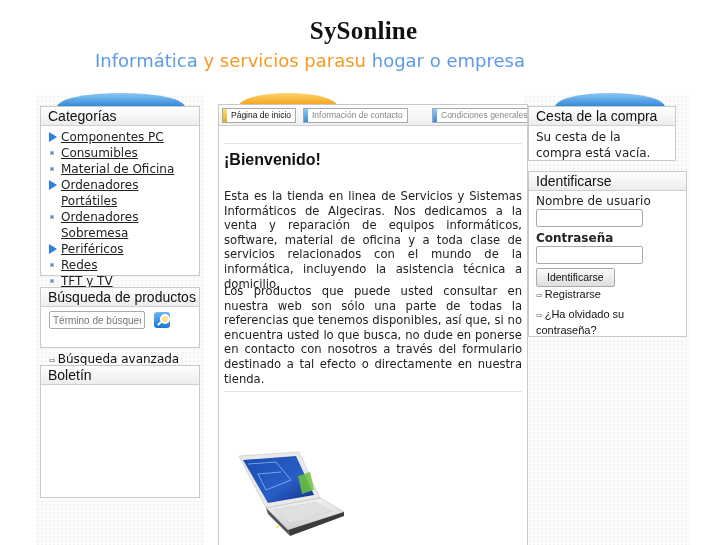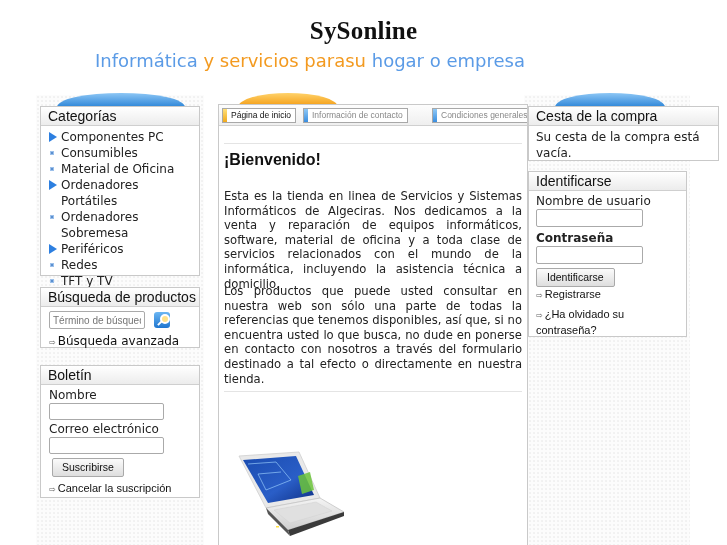--- a/index.html
+++ b/index.html
@@ -16,21 +16,21 @@
 
   .dome { position: absolute; height: 14px; border-radius: 50% 50% 0 0 / 100% 100% 0 0; }
   .dome.blue { background: linear-gradient(#8cc6f5, #2e86d8); }
   .dome.orange { background: linear-gradient(#ffd26a, #f39a10); }
 
   .box { position: absolute; background: #fff; border: 1px solid #c9c9c9; }
   .box-title { height: 19px; line-height: 18px; padding-left: 7px; font-family: "Liberation Sans", sans-serif; font-weight: normal; font-size: 14px; color: #111; background: linear-gradient(#ffffff, #ececec); border-bottom: 1px solid #cfcfcf; }
   .box-body { padding: 2px 8px 4px 8px; }
 
   .cat-list { list-style: none; }
-  .cat-item { position: relative; padding-left: 12px; font-size: 12px; line-height: 16px; color: #222; cursor: pointer; }
+  .cat-item { position: relative; padding-left: 12px; font-size: 12px; line-height: 16px; color: #222; cursor: pointer; text-decoration: underline; }
   .cat-item .bullet-sq { position: absolute; left: 1px; top: 6px; width: 4px; height: 4px; background: #5a8fd0; border: 1px solid #9cc0ea; }
   .cat-item .bullet-tri { position: absolute; left: 0; top: 3px; width: 0; height: 0; border-top: 5px solid transparent; border-bottom: 5px solid transparent; border-left: 8px solid #2d7fe0; }
 
   .field-label { font-size: 12px; line-height: 16px; color: #222; }
   .txt-input { display: block; width: 115px; height: 17px; border: 1px solid #aaa; border-radius: 2px; background: #fff; font-size: 10px; padding: 0 3px; color: #999; font-family: "Liberation Sans", sans-serif; }
   .btn { display: inline-block; height: 19px; line-height: 17px; border: 1px solid #a9a9a9; border-radius: 2px; background: linear-gradient(#fbfbfb, #dedede); font-family: "Liberation Sans", sans-serif; font-size: 10.5px; color: #111; padding: 0 9px; cursor: pointer; }
   .arrow-link { font-family: "Liberation Sans", sans-serif; font-size: 11px; color: #111; line-height: 14px; cursor: pointer; }
   .arrow-glyph { font-size: 8px; color: #666; margin-right: 2px; }
 
   .search-icon { display: inline-block; width: 16px; height: 16px; border-radius: 3px; background: linear-gradient(#6bb6f3, #1f76cf); position: relative; vertical-align: middle; }
@@ -82,36 +82,26 @@
     <li class="cat-item"><span class="bullet-sq"></span><span>Redes</span></li>
     <li class="cat-item"><span class="bullet-sq"></span><span>TFT y TV</span></li>
   </ul>
 </div>
 
 <div class="box" style="left:40px; top:287px; width:160px; height:61px;">
   <div class="box-title">Búsqueda de productos</div>
   <div class="box-body" style="padding-top:4px;">
     <input class="txt-input" type="text" style="display: inline-block; width: 96px; height: 18px; vertical-align: middle;" placeholder="Término de búsqueda">
     <span class="search-icon" style="margin-left:5px;"></span>
-    <div class="arrow-link" style="margin-top:5px; font-family:'DejaVu Sans', sans-serif; font-size:12px;"><span class="arrow-glyph">⇨</span><span>Búsqueda avanzada</span></div>
+    <div class="arrow-link" style="margin-top:23px; font-family:'DejaVu Sans', sans-serif; font-size:12px;"><span class="arrow-glyph">⇨</span><span>Búsqueda avanzada</span></div>
   </div>
 </div>
 
 <div class="box" style="left:40px; top:365px; width:160px; height:133px;">
   <div class="box-title">Boletín</div>
-  <div class="box-body" style="padding-top:2px;">
-    <div class="field-label">Nombre</div>
-    <input class="txt-input" type="text" value="" style="">
-    <div class="field-label" style="margin-top:1px;">Correo electrónico</div>
-    <input class="txt-input" type="text" value="" style="">
-    <div style="margin-top:4px; padding-left:3px;">
-      <span class="btn">Suscribirse</span>
-    </div>
-    <div class="arrow-link" style="margin-top:4px;"><span class="arrow-glyph">⇨</span><span>Cancelar la suscripción</span></div>
-  </div>
 </div>
 
 <div class="center">
   <div class="tabs-bar">
     <div class="tab active" style="left:3px;"><span class="tab-mark"></span><span>Página de inicio</span></div>
     <div class="tab" style="left:84px;"><span class="tab-mark blue"></span><span>Información de contacto</span></div>
     <div class="tab" style="left:213px; width:110px;"><span class="tab-mark blue"></span><span>Condiciones generales</span></div>
   </div>
 
   <div class="hr" style="top:39px;"></div>
@@ -139,21 +129,21 @@
     <polyline points="12,14 40,12 55,30 30,40 22,24 45,22" fill="none" stroke="#9fd3ff" stroke-width="0.8" opacity="0.8"></polyline>
     <polygon points="62,26 74,22 78,40 66,44" fill="#6cc43a" opacity="0.85"></polygon>
     <polygon points="30,58 84,48 108,62 52,80" fill="url(#base)" stroke="#c4c4c4" stroke-width="0.8"></polygon>
     <polygon points="38,60 80,52 96,61 54,73" fill="#e0e0e0" stroke="#d0d0d0" stroke-width="0.5"></polygon>
     <polygon points="52,80 108,62 108,66 54,86" fill="#3a3a3a"></polygon>
     <polygon points="30,58 52,80 54,86 32,64" fill="#555"></polygon>
     <rect x="40" y="76" width="3" height="1.5" fill="#ffe040"></rect>
   </svg>
 </div>
 
-<div class="box" style="left:528px; top:106px; width:191px; height:55px;">
+<div class="box" style="left:528px; top:106px; width:148px; height:55px;">
   <div class="box-title">Cesta de la compra</div>
   <div class="box-body" style="padding:3px 7px; font-size:12px; line-height:16px;">Su cesta de la compra está vacía.</div>
 </div>
 
 <div class="box" style="left:528px; top:171px; width:159px; height:166px;">
   <div class="box-title">Identificarse</div>
   <div class="box-body" style="padding:2px 7px;">
     <div class="field-label">Nombre de usuario</div>
     <input class="txt-input" type="text" style="width: 107px; height: 18px;" value="">
     <div class="field-label" style="margin-top:3px;font-weight:bold;">Contraseña</div>

